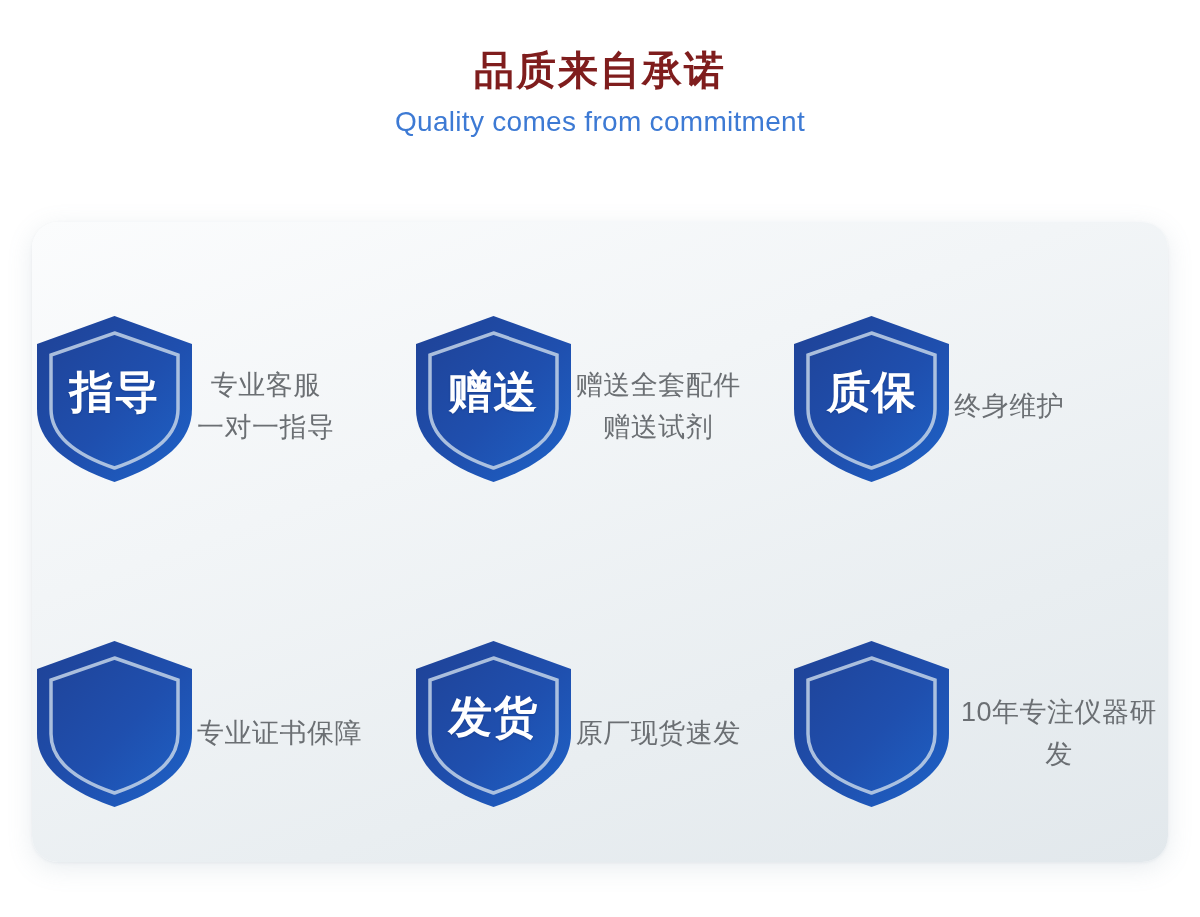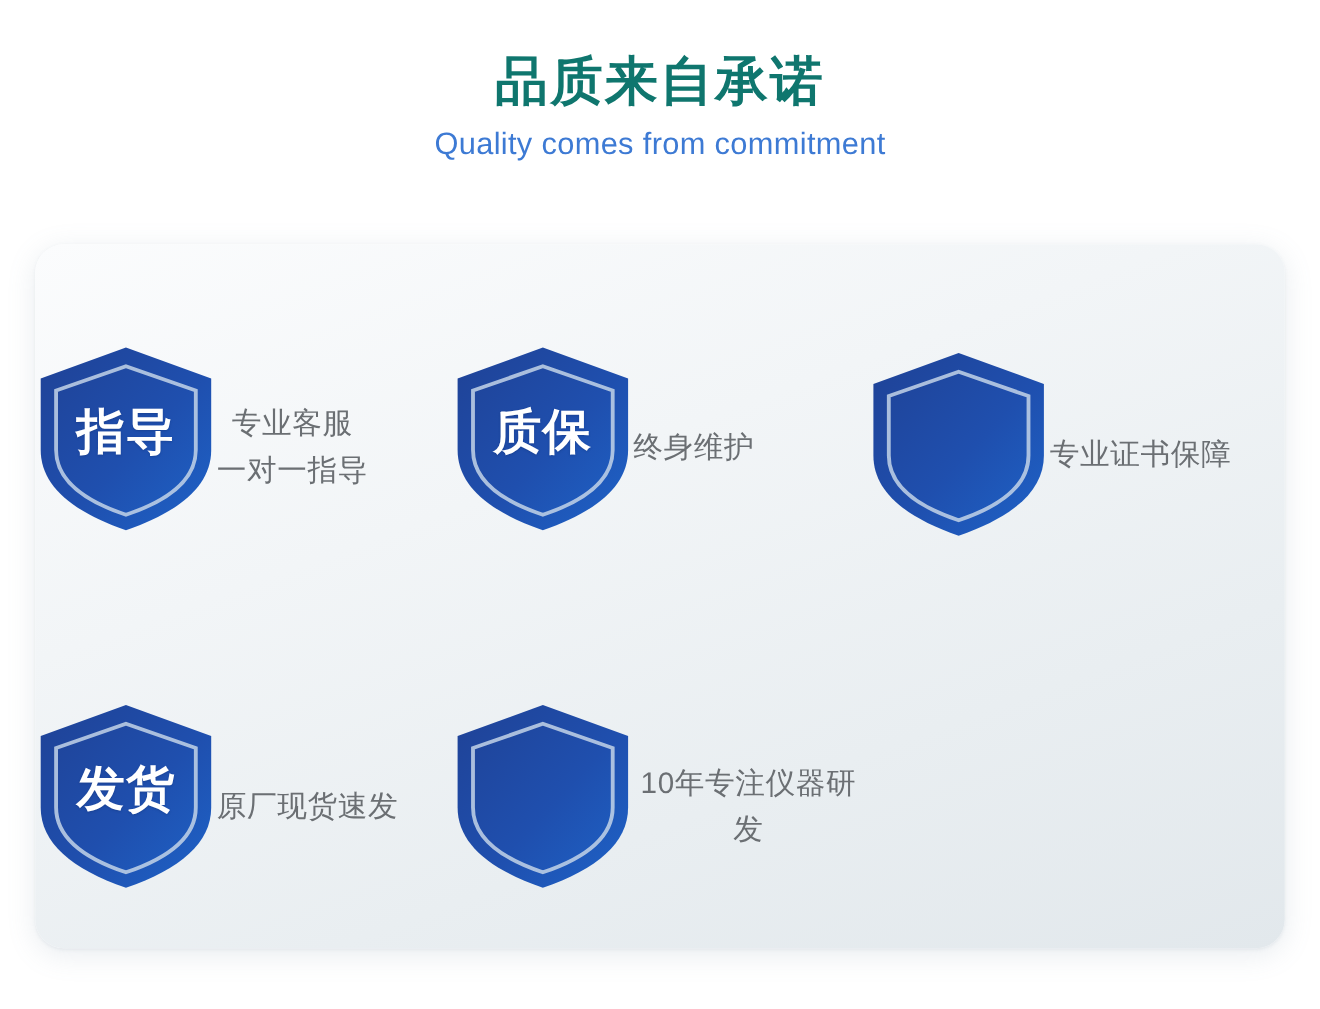--- a/index.html
+++ b/index.html
@@ -15,23 +15,23 @@
     position: relative;
   }
 
   
   .header {
     width: 100%;
     padding-top: 48px;
     text-align: center;
   }
   .page-title {
-    font-size: 48px;
+    font-size: 40px;
     font-weight: 700;
-    color: #0f766e;
+    color: #7f1d1d;
     letter-spacing: 2px;
     line-height: 1.12;
     margin: 0;
   }
   .page-subtitle {
     font-size: 28px;
     font-weight: 400;
     color: #3d7ad4;
     letter-spacing: 0.3px;
     margin: 12px 0 0 0;
@@ -134,20 +134,38 @@
           </defs>
           <path d="M82.5 3 L160 31 L160 96 C160 128 132 152 82.5 169 C33 152 5 128 5 96 L5 31 Z" fill="url(#sg0)"></path>
           <path d="M82.5 20 L146 42 L146 96 C146 122 124 141 82.5 155 C41 141 19 122 19 96 L19 42 Z" fill="none" stroke="#c3d3e8" stroke-width="3.5" stroke-opacity="0.85"></path>
         </svg>
         <span class="shield-label">指导</span>
       </div>
       <div class="caption">专业客服
 一对一指导</div>
     </div>
 
+    <div class="cell">
+      <div class="shield-wrap">
+        <svg class="shield-svg" viewBox="0 0 165 172">
+          <defs>
+            <linearGradient id="sg1" x1="0" y1="0" x2="1" y2="1">
+              <stop offset="0%" stop-color="#1f4296"></stop>
+              <stop offset="55%" stop-color="#1f4fae"></stop>
+              <stop offset="100%" stop-color="#1e63c8"></stop>
+            </linearGradient>
+          </defs>
+          <path d="M82.5 3 L160 31 L160 96 C160 128 132 152 82.5 169 C33 152 5 128 5 96 L5 31 Z" fill="url(#sg1)"></path>
+          <path d="M82.5 20 L146 42 L146 96 C146 122 124 141 82.5 155 C41 141 19 122 19 96 L19 42 Z" fill="none" stroke="#c3d3e8" stroke-width="3.5" stroke-opacity="0.85"></path>
+        </svg>
+        <span class="shield-label">赠送</span>
+      </div>
+      <div class="caption">赠送全套配件
+赠送试剂</div>
+    </div>
 
     <div class="cell">
       <div class="shield-wrap">
         <svg class="shield-svg" viewBox="0 0 165 172">
           <defs>
             <linearGradient id="sg2" x1="0" y1="0" x2="1" y2="1">
               <stop offset="0%" stop-color="#1f4296"></stop>
               <stop offset="55%" stop-color="#1f4fae"></stop>
               <stop offset="100%" stop-color="#1e63c8"></stop>
             </linearGradient>

